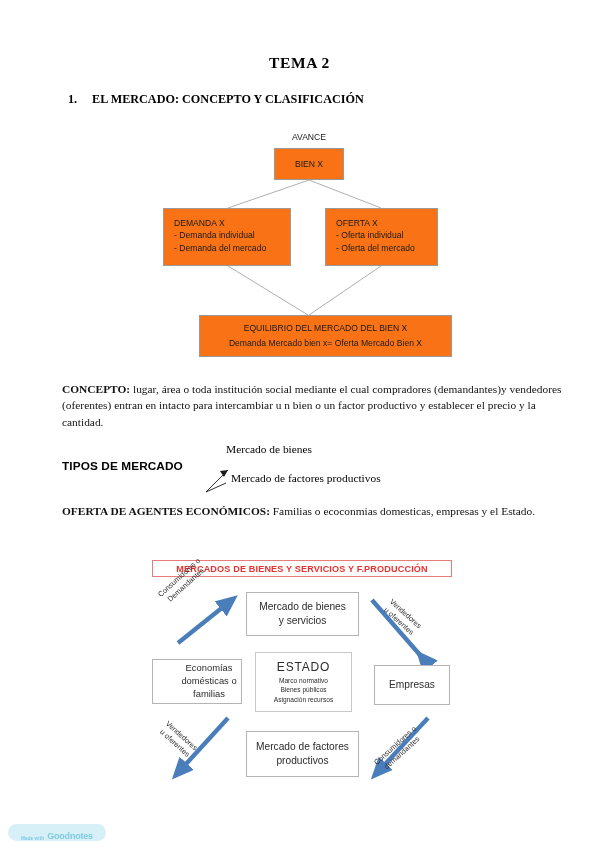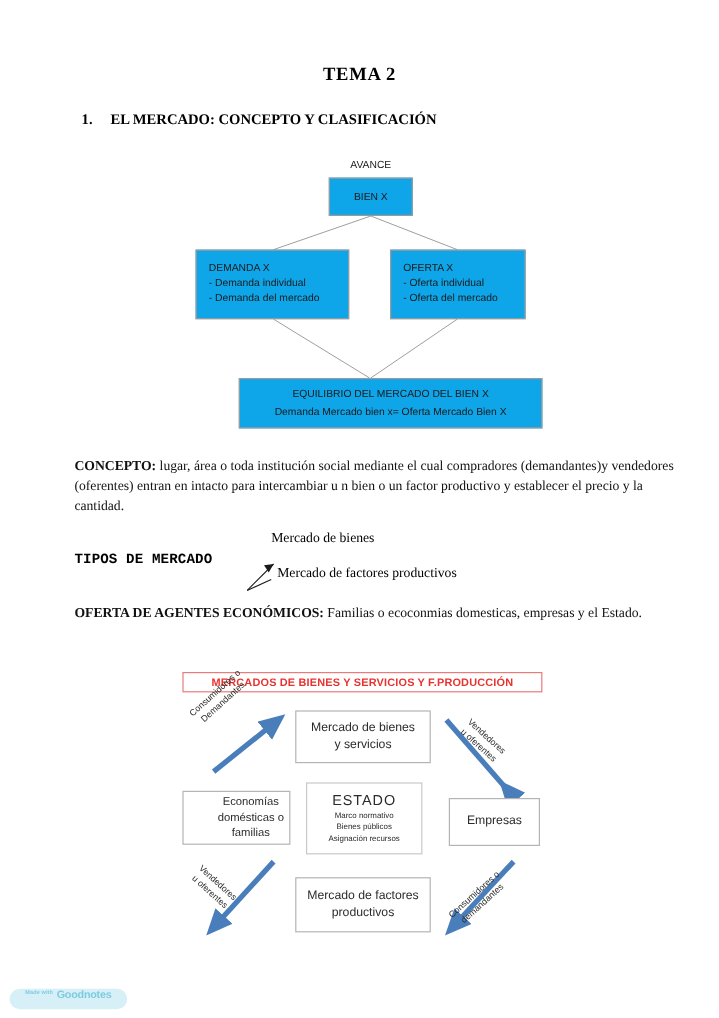--- a/index.html
+++ b/index.html
@@ -50,21 +50,21 @@
   
   .fc {
     position: absolute;
     left: 0; top: 0;
     width: 599px; height: 848px;
     pointer-events: none;
   }
   .fcbox {
     position: absolute;
     border: 1px solid #9a9a9a;
-    background: #0ea5e9;
+    background: #f97316;
     font-family: "Liberation Sans", sans-serif;
     font-size: 8.6px;
     color: #1a1a1a;
     box-sizing: border-box;
   }
   .fcbox.center {
     display: flex;
     align-items: center;
     justify-content: center;
     text-align: center;
@@ -108,21 +108,21 @@
     color: #111;
   }
   #p-concepto {
     left: 62px; top: 381px; width: 508px;
   }
   #p-concepto b { font-weight: bold; }
 
   #lbl-tipos-mercado {
     position: absolute;
     left: 62px; top: 459px;
-    font-family: Liberation Mono, monospace;
+    font-family: Liberation Sans, sans-serif;
     font-weight: bold;
     font-size: 11.8px;
     letter-spacing: 0.1px;
     white-space: nowrap;
   }
   #lbl-merc-bienes {
     position: absolute;
     left: 226px; top: 443px;
     font-family: "Liberation Serif", serif;
     font-size: 11.4px;
@@ -218,21 +218,21 @@
   #al-br { left: 372px; top: 760px; transform: rotate(-42deg); transform-origin: left top; }
 
   
   #goodnotes {
     position: absolute;
     left: 8px; top: 824px;
     width: 98px; height: 17px;
     border-radius: 9px;
     background: #d7f0f7;
     display: flex;
-    align-items: flex-start;
+    align-items: flex-end;
     justify-content: center;
     gap: 3px;
   }
   #goodnotes .gn-made {
     font-family: "Liberation Sans", sans-serif;
     font-size: 4.6px;
     font-weight: bold;
     color: #7ecbe0;
     letter-spacing: 0.1px;
   }

